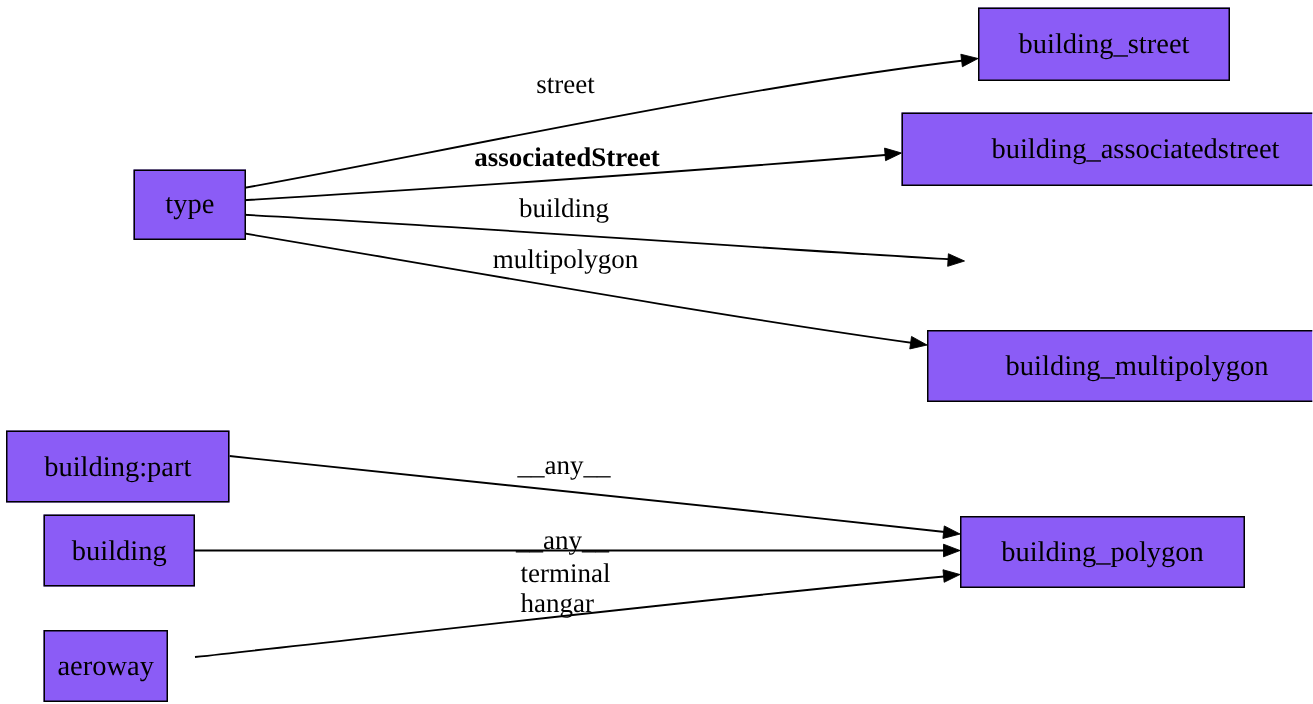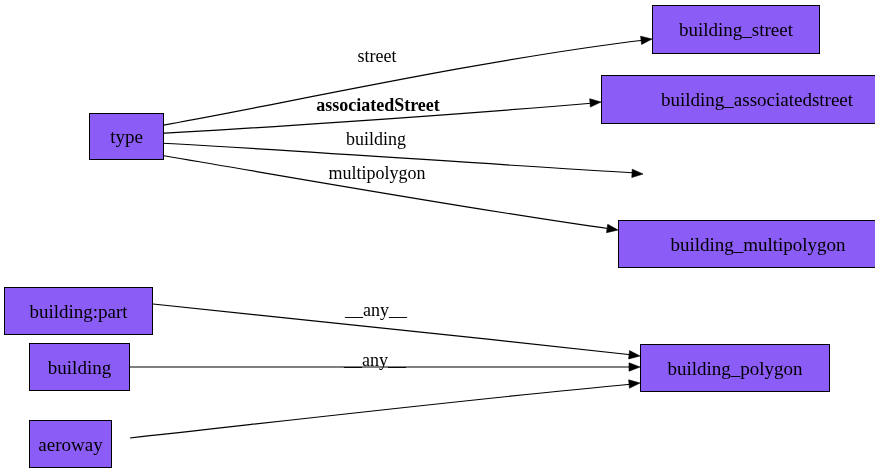--- a/index.html
+++ b/index.html
@@ -92,14 +92,16 @@
   <div class="gnode" style="left: 640px; top: 344px; width: 190px; height: 48px; border-color: rgb(0, 0, 0);">
     <span>building_polygon</span>
   </div>
 
   <div class="edge-label" style="left: 377px; top: 56px;">street</div>
   <div class="edge-label" style="left: 378px; top: 105px; font-weight: bold;">associatedStreet</div>
   <div class="edge-label" style="left: 376px; top: 139px;">building</div>
   <div class="edge-label" style="left: 377px; top: 173px;">multipolygon</div>
   <div class="edge-label" style="left: 376px; top: 310px;">__any__</div>
   <div class="edge-label" style="left: 375px; top: 360px;">__any__</div>
+  <div class="edge-label" style="left: 377px; top: 392px;">terminal
+hangar</div>
 
 </div>
 
 </body></html>

